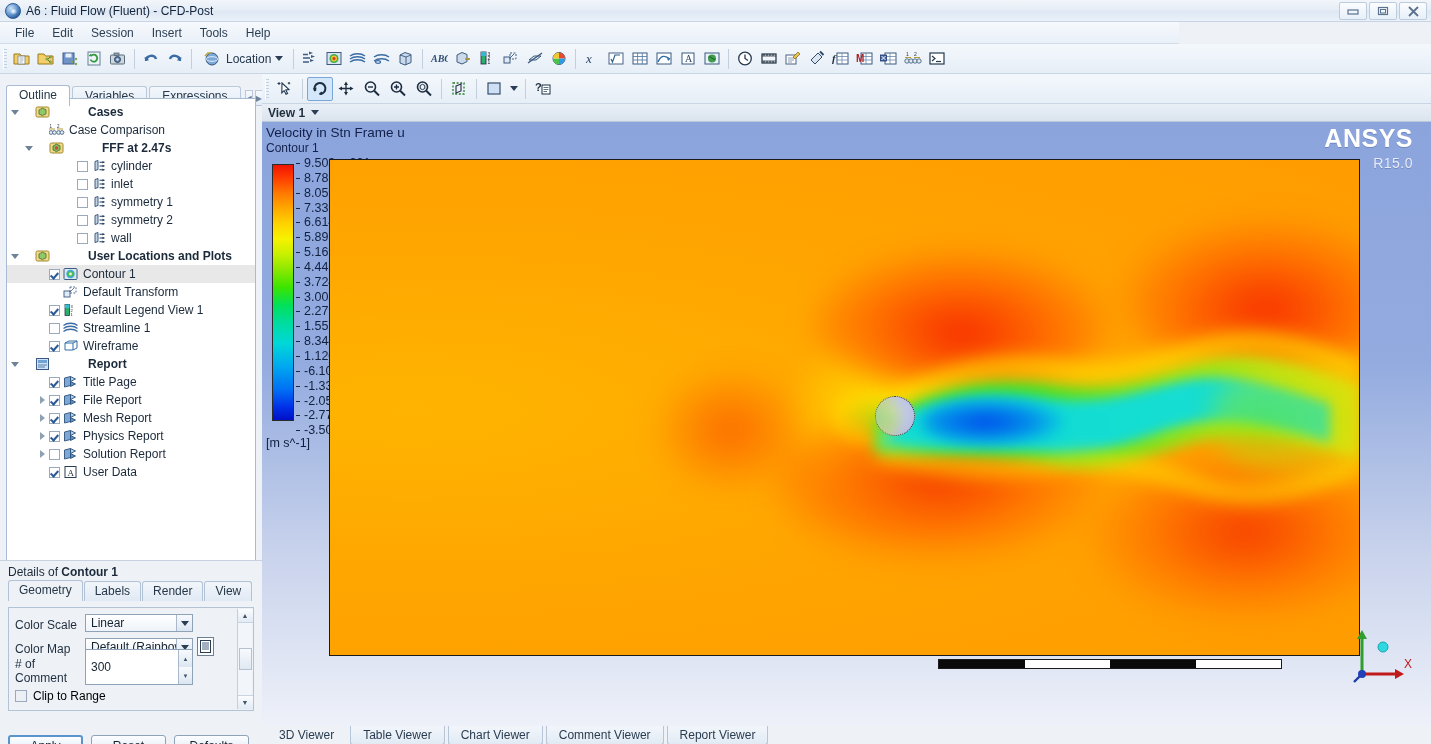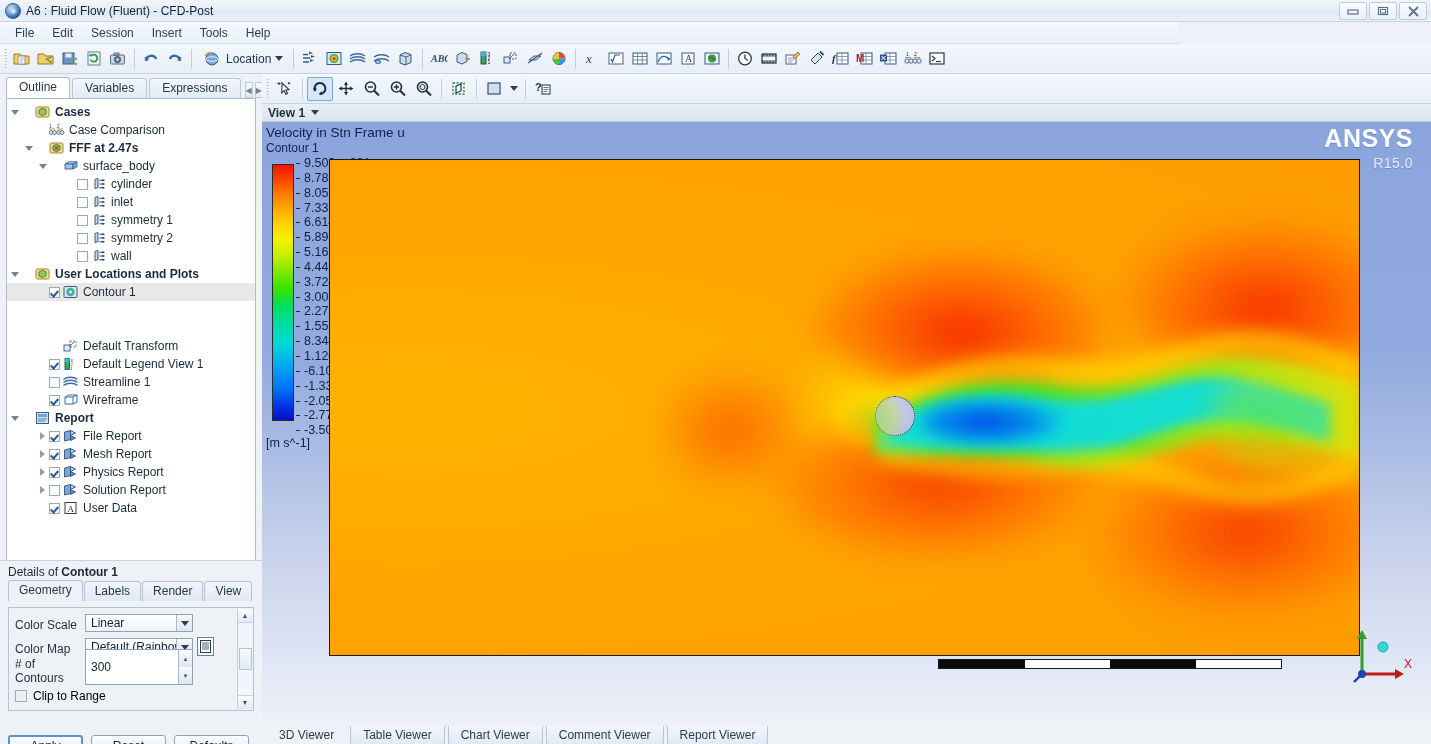--- a/index.html
+++ b/index.html
@@ -86,21 +86,21 @@
   }
   .tb-loc span.lbl { font-size: 12px; color: #23374d; }
   .caret { width: 0; height: 0; border-left: 4px solid transparent; border-right: 4px solid transparent; border-top: 5px solid #2b3e55; }
 
   
   #leftpanel {
     position: absolute; left: 0; top: 74px; width: 262px; height: 670px;
     background: #eef2f7;
   }
   .tabstrip {
-    position: relative; height: 20px; margin: 4px 0 0 6px;
+    position: relative; height: 20px; margin: 12px 0 0 6px;
     display: flex; align-items: flex-end;
   }
   .ptab {
     padding: 2px 12px 3px 12px; font-size: 12px; color: #263849;
     background: linear-gradient(to bottom, #f3f7fc, #e2ebf5);
     border: 1px solid #b9c8da; border-bottom: none;
     border-radius: 3px 3px 0 0; margin-right: 2px; cursor: default;
   }
   .ptab.active {
     background: #ffffff; font-weight: normal; padding-bottom: 4px;
@@ -134,21 +134,21 @@
     border: 1px solid #9aa9bb; background: #fff; position: relative;
   }
   .cbx.checked::after {
     content: ""; position: absolute; left: 2px; top: 1px;
     width: 3px; height: 6px; border: solid #2b5a99; border-width: 0 2px 2px 0;
     transform: rotate(42deg);
   }
   .cbx.none { visibility: hidden; }
   .ticon { width: 16px; height: 15px; flex: 0 0 16px; margin-right: 4px; position: relative; }
   .tlabel { font-size: 12px; }
-  .tlabel.bold { font-weight: bold; }
+  .tlabel.bold { font-weight: bold; margin-left: 33px; }
 
   
   #details {
     position: absolute; left: 0; top: 560px; width: 262px; height: 184px;
     background: #eef2f7; border-top: 1px solid #c6d2e0;
   }
   #details .dhdr { padding: 4px 0 3px 8px; font-size: 12px; color: #1c2a39; }
   #details .dhdr b { font-weight: bold; }
   .dtabs { display: flex; align-items: flex-end; margin-left: 8px; height: 19px; }
   .dtab {
@@ -658,30 +658,20 @@
         <div class="trow" style="padding-left: 16px;">
           <span class="twist open"></span>
           <span class="cbx none"></span>
           <span class="ticon"><svg width="16" height="14" viewBox="0 0 16 14">
               <rect x="1" y="2" width="13" height="10" rx="1.5" fill="#f2d888" stroke="#a08a2c" stroke-width="1"></rect>
               <path d="M4 5 l3.5 -1.8 l3.5 1.6 l0 4 l-3.5 1.8 l-3.5 -1.6 z" fill="#7ec061" stroke="#3d6b29" stroke-width=".8"></path>
               <circle cx="7.5" cy="7" r="1.7" fill="#d8443a"></circle>
             </svg></span>
           <span class="tlabel bold">FFF at 2.47s</span>
         </div>
-        <div class="trow" style="padding-left: 30px;">
-          <span class="twist open"></span>
-          <span class="cbx none"></span>
-          <span class="ticon"><svg width="16" height="14" viewBox="0 0 16 14">
-              <path d="M2 5 l4 -2.2 l8 0 l-4 2.2 z" fill="#bcd6ee" stroke="#3c6494" stroke-width=".9"></path>
-              <path d="M2 5 l0 5 l8 0 l0 -5 z" fill="#9dc3e6" stroke="#3c6494" stroke-width=".9"></path>
-              <path d="M10 5 l4 -2.2 l0 5 l-4 2.2 z" fill="#79abd8" stroke="#3c6494" stroke-width=".9"></path>
-            </svg></span>
-          <span class="tlabel">surface_body</span>
-        </div>
         <div class="trow" style="padding-left: 58px;">
           <span class="twist"></span>
           <span class="cbx"></span>
           <span class="ticon"><svg width="16" height="14" viewBox="0 0 16 14">
               <path d="M4 2.5 l3 -1 l0 9 l-3 1 z" fill="#c2d5e8" stroke="#2f4d73" stroke-width=".9"></path>
               <path d="M8.5 3.2 h5 M8.5 7 h5 M8.5 10.8 h5" stroke="#1f3c5e" stroke-width="1.1"></path>
               <path d="M13.5 3.2 l-2 -1.3 v2.6 z M13.5 7 l-2 -1.3 v2.6 z M13.5 10.8 l-2 -1.3 v2.6 z" fill="#1f3c5e"></path>
             </svg></span>
           <span class="tlabel">cylinder</span>
         </div>
@@ -738,21 +728,21 @@
           <span class="twist"></span>
           <span class="cbx checked"></span>
           <span class="ticon"><svg width="16" height="14" viewBox="0 0 16 14">
               <rect x="1" y="1.5" width="13" height="11" rx="1" fill="#dce7f3" stroke="#3a5c84" stroke-width="1"></rect>
               <circle cx="7.5" cy="7" r="4.2" fill="#3aa8d8"></circle>
               <circle cx="7.5" cy="7" r="2.8" fill="#48c24a"></circle>
               <circle cx="7.5" cy="7" r="1.4" fill="#f0f0f0"></circle>
             </svg></span>
           <span class="tlabel">Contour 1</span>
         </div>
-        <div class="trow" style="padding-left: 30px; margin-top: 36px;">
+        <div class="trow" style="padding-left: 30px;">
           <span class="twist"></span>
           <span class="cbx none"></span>
           <span class="ticon"><svg width="16" height="14" viewBox="0 0 16 14">
               <rect x="1" y="6" width="6" height="6" fill="#e2eaf4" stroke="#3b5a80" stroke-width=".9"></rect>
               <rect x="7" y="2" width="6" height="6" fill="none" stroke="#3b5a80" stroke-width=".9" stroke-dasharray="1.8 1.4"></rect>
               <path d="M7 7 L11 3" stroke="#3b5a80" stroke-width=".8"></path>
             </svg></span>
           <span class="tlabel">Default Transform</span>
         </div>
         <div class="trow" style="padding-left: 30px;">
@@ -786,20 +776,30 @@
         </div>
         <div class="trow" style="padding-left: 2px;">
           <span class="twist open"></span>
           <span class="cbx none"></span>
           <span class="ticon"><svg width="16" height="14" viewBox="0 0 16 14">
               <rect x="1.5" y="1.5" width="12" height="11" fill="#cfe2f5" stroke="#3a5c84" stroke-width="1"></rect>
               <rect x="3" y="3" width="9" height="3" fill="#6fa3d6"></rect>
               <path d="M3 8h9M3 10h7" stroke="#557fab" stroke-width="1"></path>
             </svg></span>
           <span class="tlabel bold">Report</span>
+        </div>
+        <div class="trow" style="padding-left: 30px;">
+          <span class="twist"></span>
+          <span class="cbx checked"></span>
+          <span class="ticon"><svg width="16" height="14" viewBox="0 0 16 14">
+              <path d="M1.5 3 l6 -1.5 l0 9 l-6 1.5 z" fill="#7ea7d8" stroke="#2e527c" stroke-width=".9"></path>
+              <path d="M7.5 1.5 l5 2.5 l-5 2.5 z" fill="#b6cfe9" stroke="#2e527c" stroke-width=".9"></path>
+              <path d="M7.5 6.5 l5 2.5 l-5 2.5 z" fill="#5b8ec4" stroke="#2e527c" stroke-width=".9"></path>
+            </svg></span>
+          <span class="tlabel">Title Page</span>
         </div>
         <div class="trow" style="padding-left: 30px;">
           <span class="twist closed"></span>
           <span class="cbx checked"></span>
           <span class="ticon"><svg width="16" height="14" viewBox="0 0 16 14">
               <path d="M1.5 3 l6 -1.5 l0 9 l-6 1.5 z" fill="#7ea7d8" stroke="#2e527c" stroke-width=".9"></path>
               <path d="M7.5 1.5 l5 2.5 l-5 2.5 z" fill="#b6cfe9" stroke="#2e527c" stroke-width=".9"></path>
               <path d="M7.5 6.5 l5 2.5 l-5 2.5 z" fill="#5b8ec4" stroke="#2e527c" stroke-width=".9"></path>
             </svg></span>
           <span class="tlabel">File Report</span>
@@ -876,21 +876,21 @@
         </div>
         <div class="swatch-btn">
           <svg width="11" height="13" viewBox="0 0 11 13">
               <rect x="0.5" y="0.5" width="10" height="12" fill="#fff" stroke="#2b3d52" stroke-width="1"></rect>
               <path d="M2 3h7M2 5h7M2 7h7M2 9h7" stroke="#46617f" stroke-width="1"></path>
             </svg>
         </div>
       </div>
       <div style="height:5px"></div>
       <div class="frow">
-        <div class="flbl"># of Contours</div>
+        <div class="flbl"># of Comment</div>
         <div class="spinbox">
           <span>300</span>
           <span class="spin-arrows">
             <div>▲</div>
             <div>▼</div>
           </span>
         </div>
       </div>
       <div class="chkrow">
         <span class="cbx2"></span>

